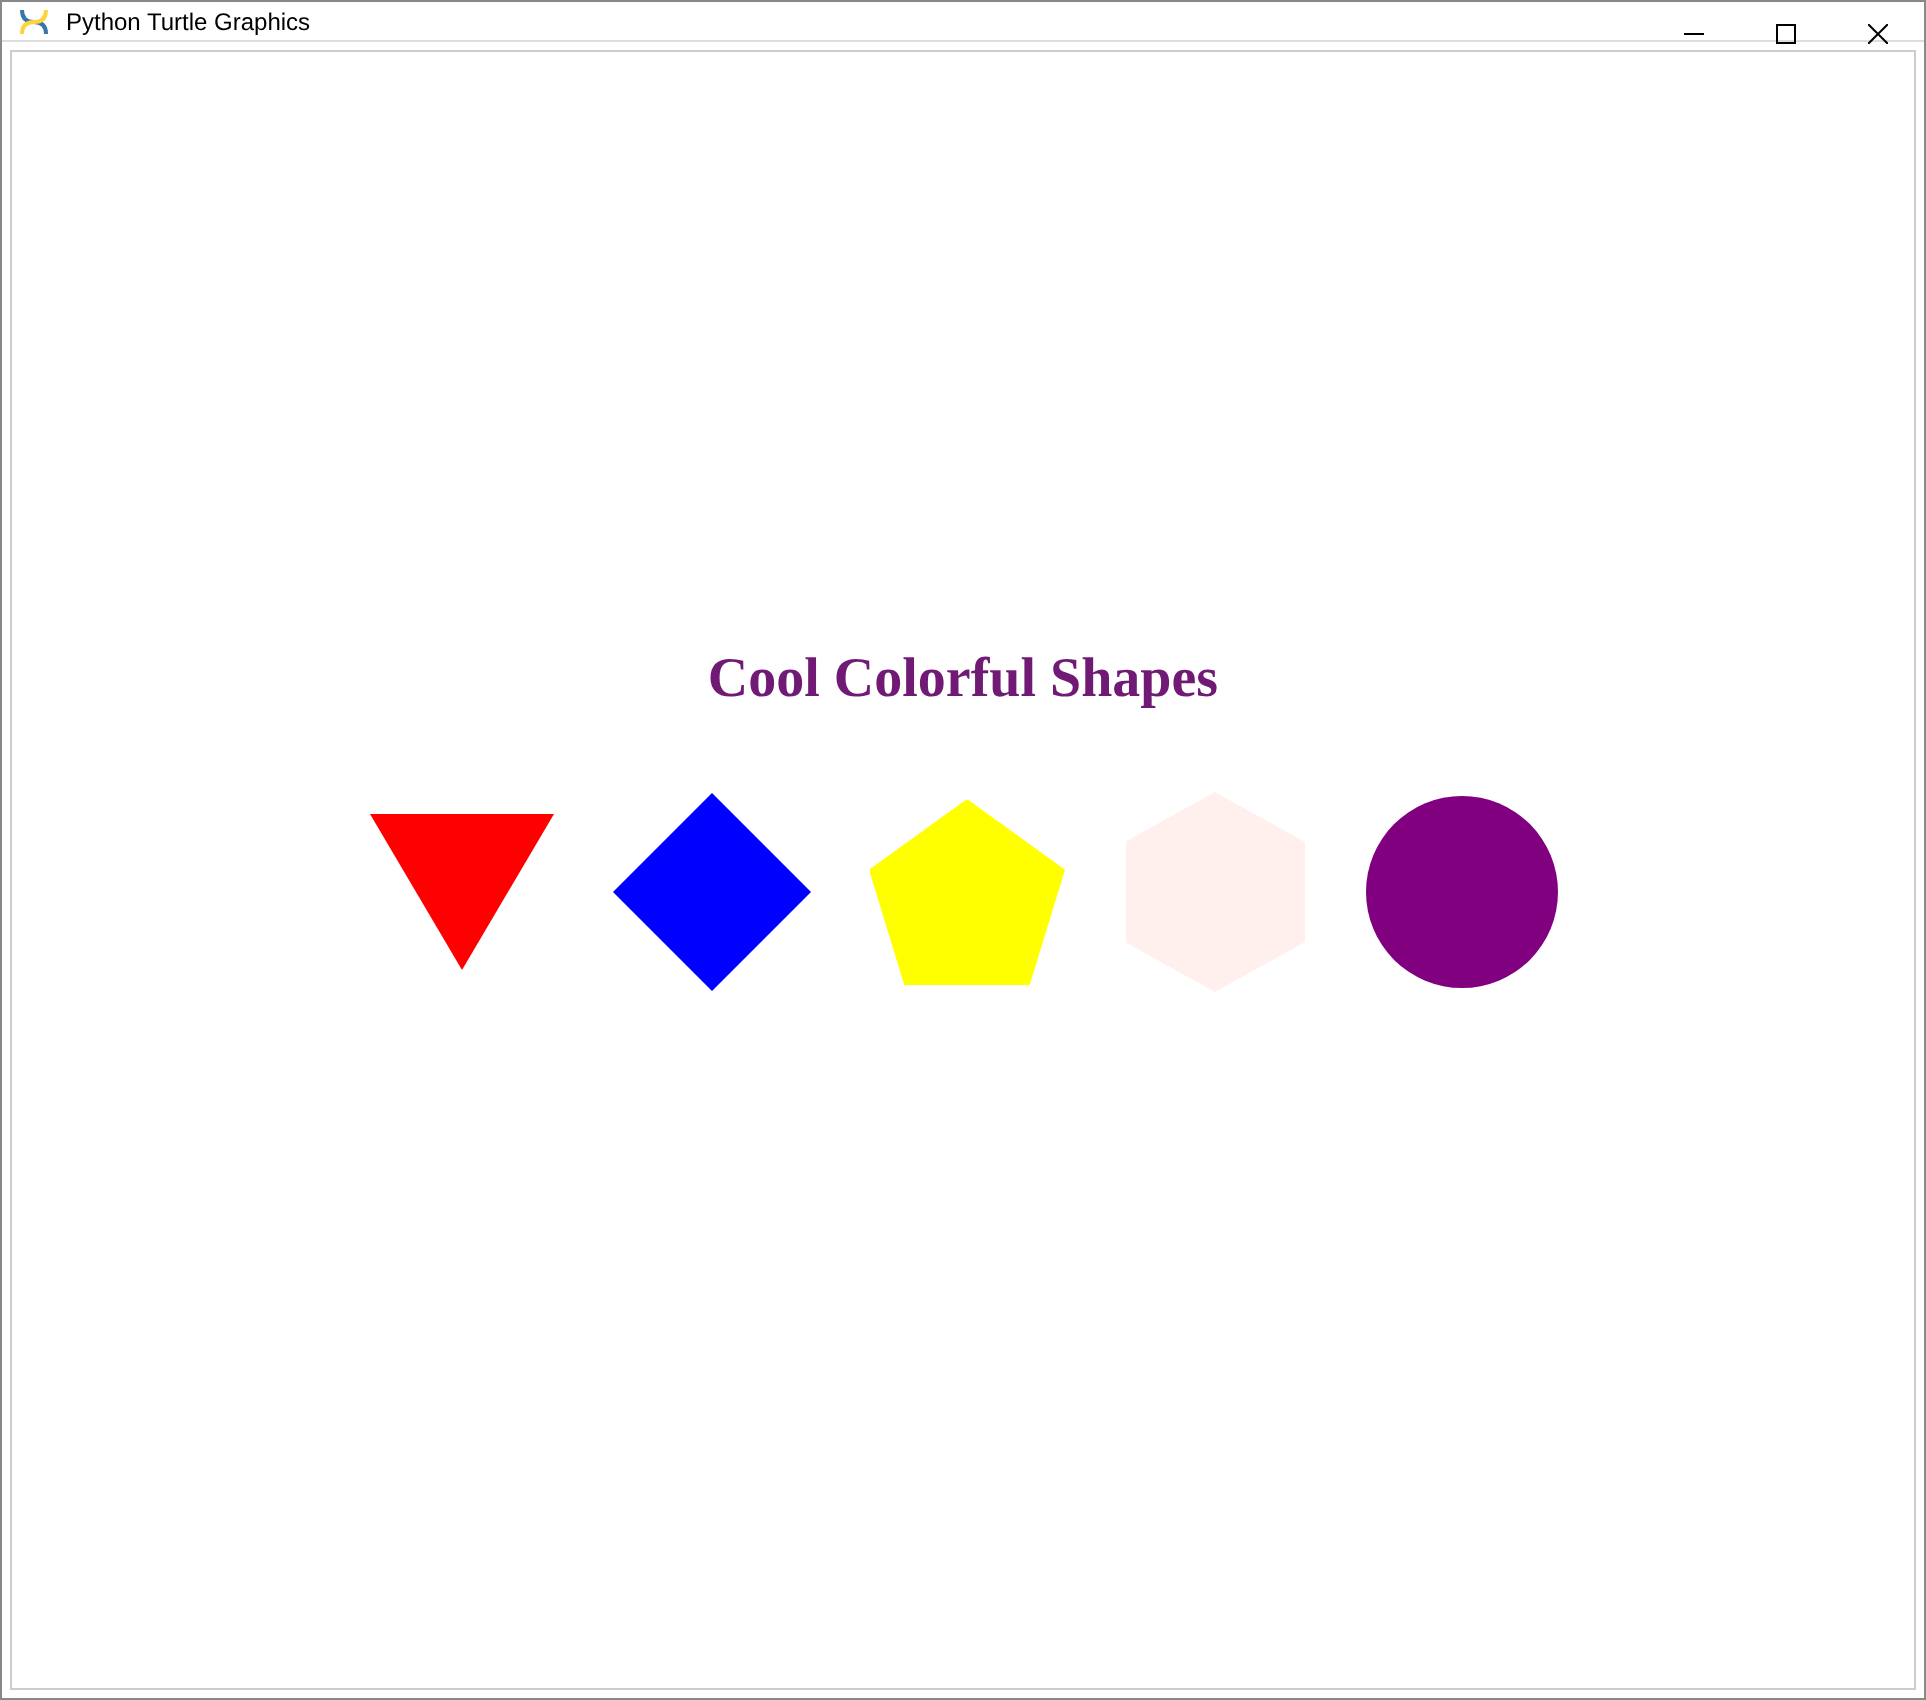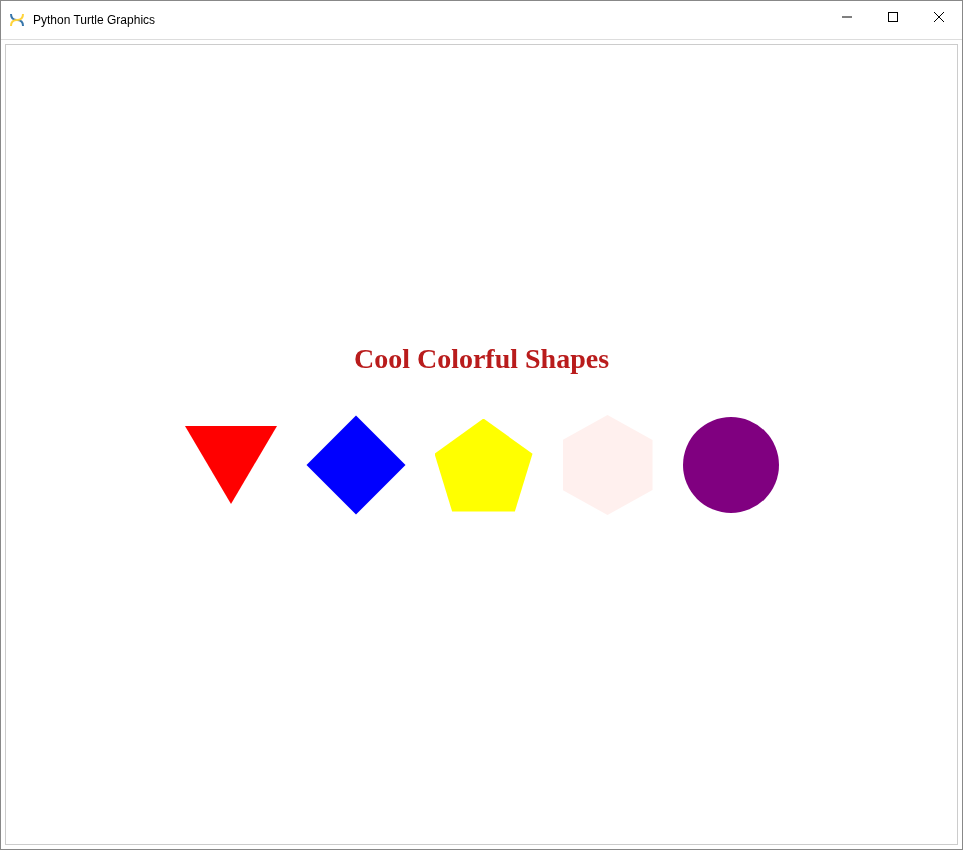--- a/index.html
+++ b/index.html
@@ -17,21 +17,21 @@
     }
     .window {
       width: 963px;
       height: 850px;
       background: #ffffff;
       border: 1px solid #888;
       display: flex;
       flex-direction: column;
     }
     .titlebar {
-      height: 39px;
+      height: 20px;
       background: #ffffff;
       display: flex;
       align-items: center;
       padding: 0 0 0 8px;
       border-bottom: 1px solid #ddd;
     }
     .titlebar-icon {
       width: 16px;
       height: 16px;
       margin-right: 8px;
@@ -71,21 +71,21 @@
     }
     .canvas-title {
       position: absolute;
       top: 298px;
       left: 0;
       width: 100%;
       text-align: center;
       font-family: Georgia, 'Times New Roman', serif;
       font-weight: bold;
       font-size: 28px;
-      color: #b91c1c;
+      color: #701a75;
     }
     .shapes-row {
       position: absolute;
       top: 370px;
       left: 0;
       width: 100%;
       display: flex;
       justify-content: center;
       gap: 30px;
       align-items: center;

